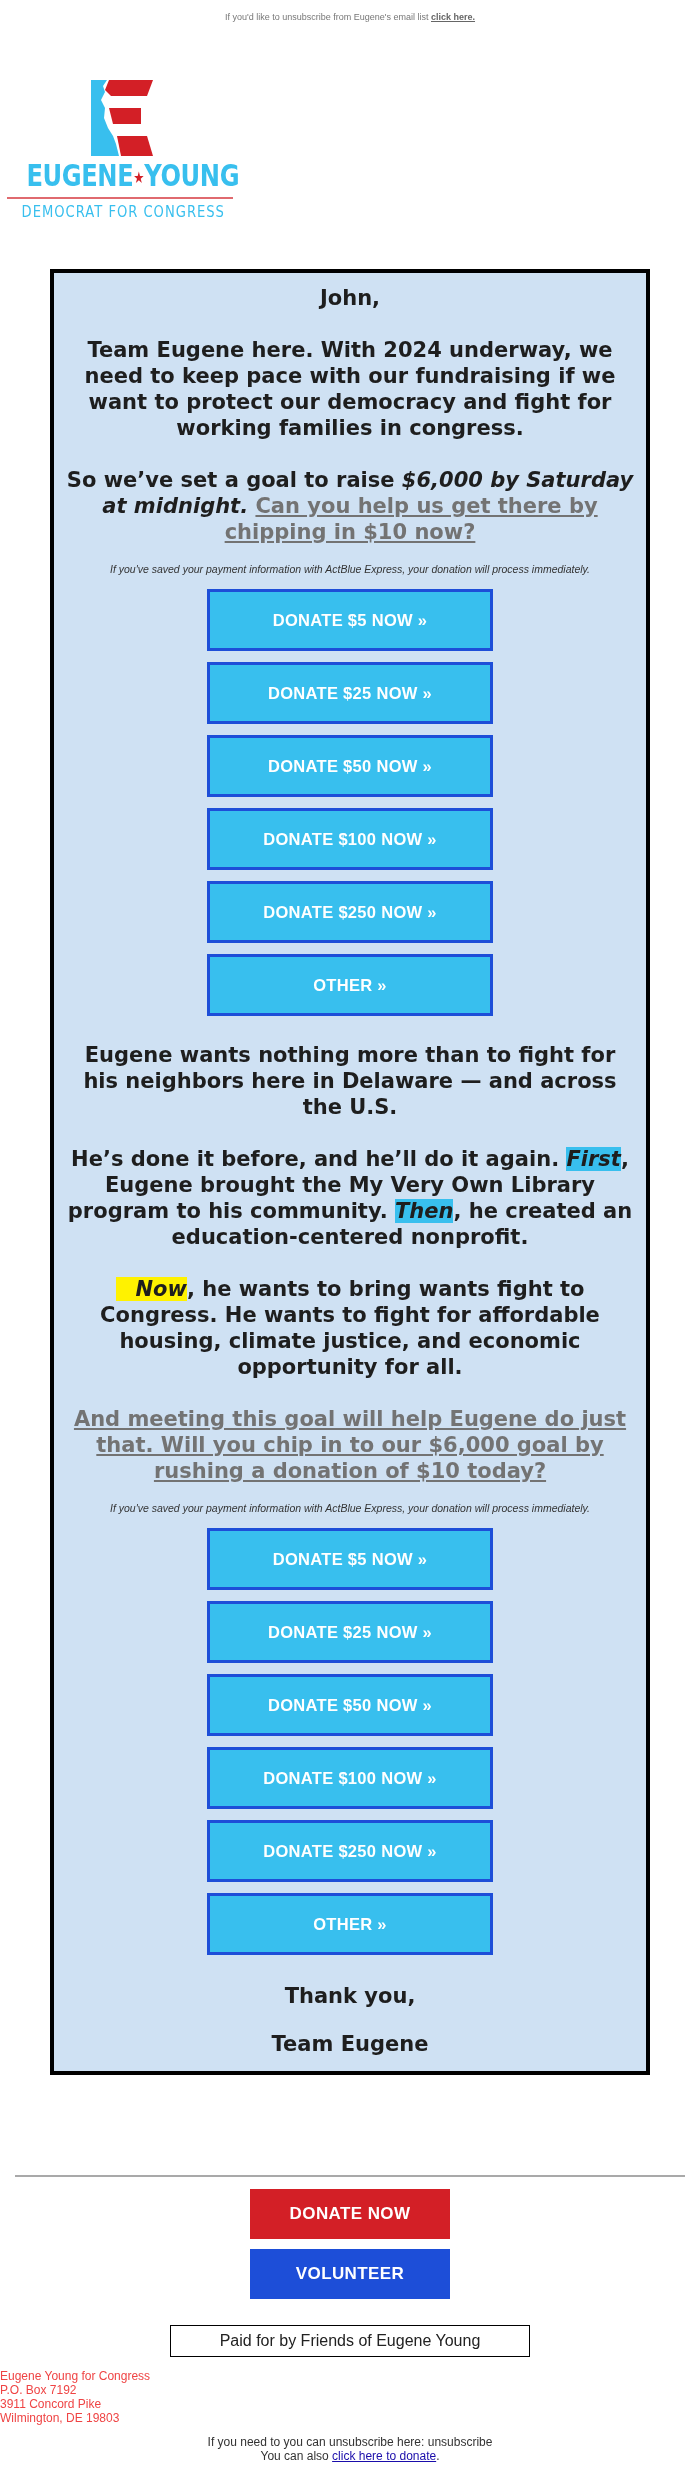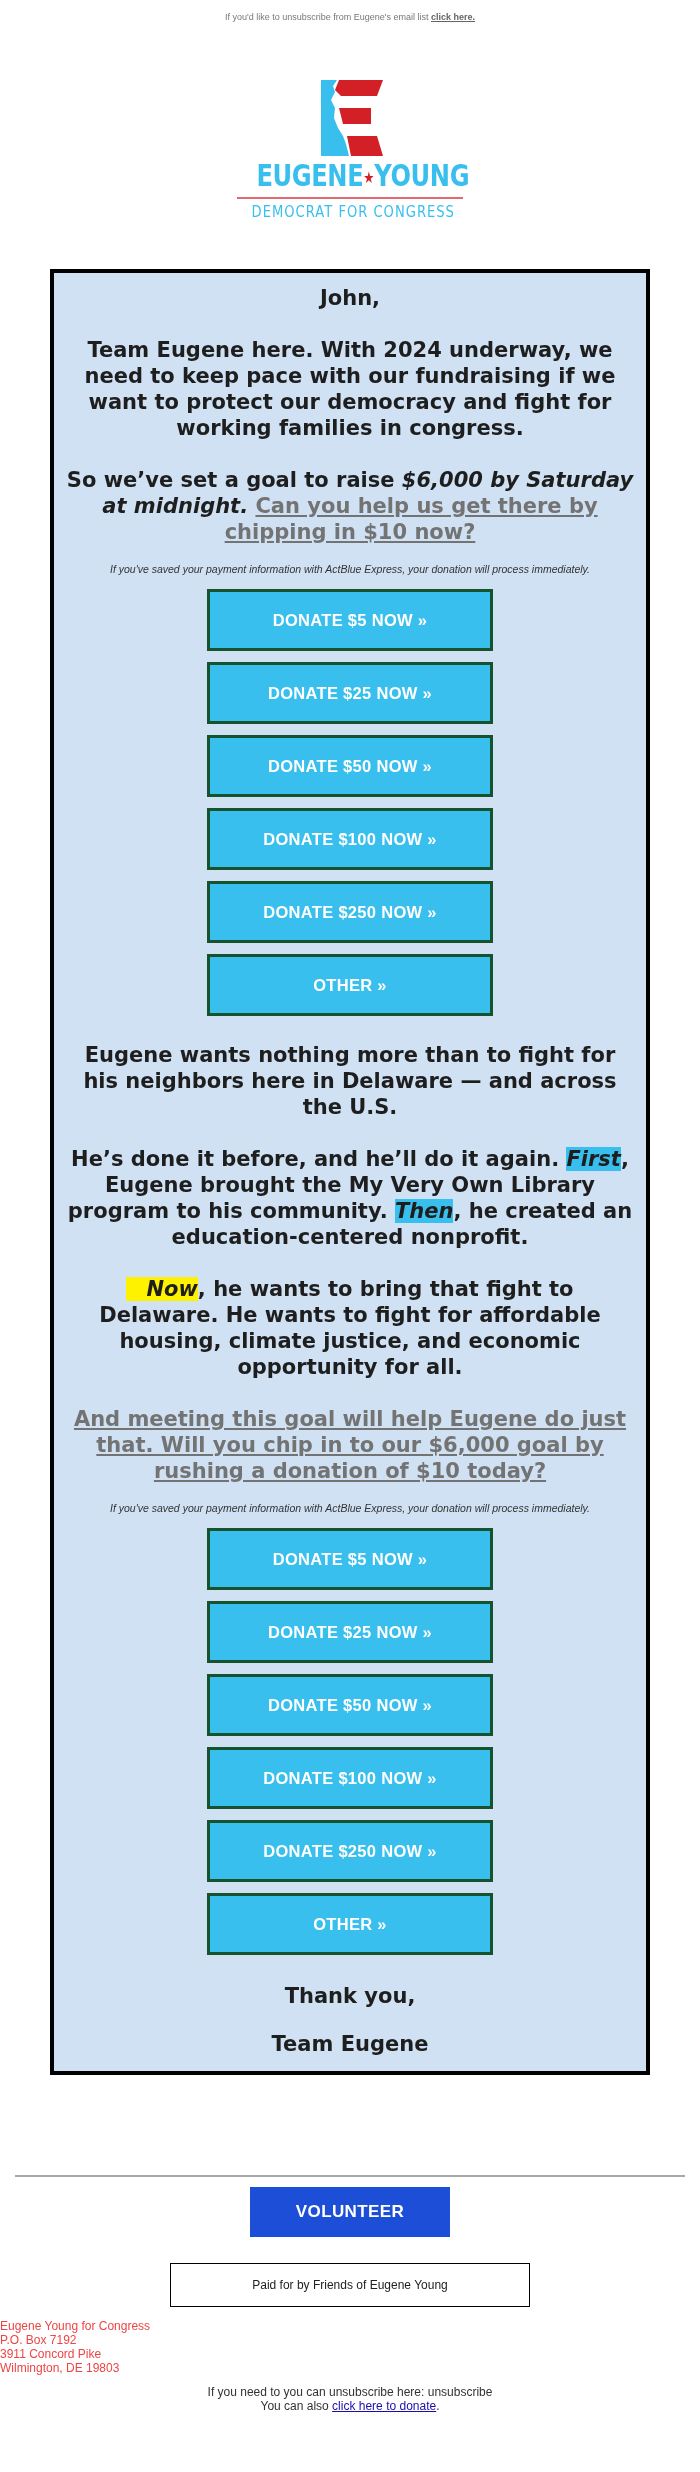--- a/index.html
+++ b/index.html
@@ -3,58 +3,58 @@
 <meta charset="utf-8">
 <style>
   * { box-sizing: border-box; margin: 0; padding: 0; }
   html, body { width: 700px; background: #ffffff; }
   body { font-family: "DejaVu Sans", sans-serif; color: #1e1e1e; }
 
   .preheader { height: 60px; text-align: center; padding-top: 12px;
     font-family: "Liberation Sans", sans-serif; font-size: 9px; color: #777; }
   .preheader a { color: #666; font-weight: bold; text-decoration: underline; }
 
-  .logo-wrap { height: 209px; display: flex; justify-content: center; align-items: flex-start; padding-top: 18px; }
+  .logo-wrap { height: 209px; display: flex; justify-content: flex-start; align-items: flex-start; padding-top: 18px; }
   .logo { width: 240px; text-align: center; }
   .logo svg { display: block; margin: 0 auto; }
   .logo-name { font-family: "DejaVu Sans", sans-serif; font-weight: bold; color: #38bfee;
     font-size: 31px; letter-spacing: -0.5px; line-height: 34px; transform: scaleX(0.78); white-space: nowrap; }
   .logo-name .star { color: #d31f26; font-size: 16px; vertical-align: middle; }
   .logo-rule { width: 226px; height: 2px; background: #e06a6f; margin: 2px auto 3px; }
   .logo-sub { font-family: "DejaVu Sans", sans-serif; color: #38bfee; font-size: 16px; letter-spacing: 1.2px;
     transform: scaleX(0.82); white-space: nowrap; line-height: 20px; }
 
   .main { margin: 0 auto; width: 600px; border: 4px solid #000; background: #cfe1f3;
     padding: 12px 10px 14px; }
   .p { text-align: center; font-weight: bold; font-size: 21px; line-height: 26px; color: #1e1e1e; }
   .p + .p, .gap { margin-top: 26px; }
   .link { color: #737373; text-decoration: underline; }
   .hl-blue { background: #38bfee; font-style: italic; }
   .hl-yellow { background: #fff200; font-style: italic; padding-left: 20px; }
   .note { text-align: center; font-family: "Liberation Sans", sans-serif; font-style: italic;
     font-size: 10.5px; color: #333; margin-top: 18px; }
 
   .btns { margin-top: 14px; display: flex; flex-direction: column; align-items: center; gap: 11px; }
-  .btn { width: 286px; height: 62px; border: 3px solid #14532d; background: #38bfee;
+  .btn { width: 286px; height: 62px; border: 3px solid #1d4ed8; background: #38bfee;
     color: #ffffff; font-family: "Liberation Sans", sans-serif; font-weight: bold; font-size: 16.5px;
     display: flex; align-items: center; justify-content: center; text-decoration: none;
     letter-spacing: 0.3px; }
 
   .signoff { text-align: center; font-weight: bold; font-size: 21px; line-height: 26px; }
 
   .footer { margin-top: 100px; }
   .hr { width: 670px; margin: 0 auto; height: 2px; background: #a9a9a9; }
   .fbtn { display: flex; align-items: center; justify-content: center; width: 200px; height: 50px;
     margin: 0 auto; color: #fff; font-family: "Liberation Sans", sans-serif; font-weight: bold;
     font-size: 17px; letter-spacing: 0.4px; text-decoration: none; }
   .fbtn.red { background: #d31f26; margin-top: 12px; }
   .fbtn.blue { background: #1d4ed8; margin-top: 10px; }
-  .paid { width: 360px; margin: 26px auto 12px; border: 1.5px solid #000; height: 44px;
+  .paid { width: 360px; margin: 26px auto 12px; border: 1.5px solid #000; height: 32px;
     display: flex; align-items: center; justify-content: center;
-    font-family: "Liberation Sans", sans-serif; font-size: 12px; color: #222; }
+    font-family: "Liberation Sans", sans-serif; font-size: 16px; color: #222; }
   .addr { font-family: "Liberation Sans", sans-serif; font-size: 12px;
     color: #ef4444; line-height: 14px; margin-top: 10px; }
   .unsub { text-align: center; font-family: "Liberation Sans", sans-serif; font-size: 12px;
     color: #333; line-height: 14px; margin-top: 10px; padding-bottom: 20px; }
   .unsub a { color: #1a0dab; text-decoration: underline; }
 </style>
 </head>
 <body>
 
 <div class="preheader">
@@ -93,21 +93,21 @@
     <a href="#" class="btn">DONATE $100 NOW »</a>
     <a href="#" class="btn">DONATE $250 NOW »</a>
     <a href="#" class="btn">OTHER »</a>
   </div>
 
   <p class="p gap" style="">Eugene wants nothing more than to fight for his neighbors here in Delaware — and across the U.S.</p>
   <p class="p">
     <span>He’s done it before, and he’ll do it again. </span><span class="hl-blue">First</span><span>, Eugene brought the My Very Own Library program to his community. </span><span class="hl-blue">Then</span><span>, he created an education-centered nonprofit.</span>
   </p>
   <p class="p">
-    <span class="hl-yellow">Now</span><span>, he wants to bring that fight to Delaware. He wants to fight for affordable housing, climate justice, and economic opportunity for all.</span>
+    <span class="hl-yellow">Now</span><span>, he wants to bring wants fight to Congress. He wants to fight for affordable housing, climate justice, and economic opportunity for all.</span>
   </p>
   <p class="p">
     <a href="#" class="link">And meeting this goal will help Eugene do just that. Will you chip in to our $6,000 goal by rushing a donation of $10 today?</a>
   </p>
   <p class="note">If you've saved your payment information with ActBlue Express, your donation will process immediately.</p>
 
   <div class="btns">
     <a href="#" class="btn">DONATE $5 NOW »</a>
     <a href="#" class="btn">DONATE $25 NOW »</a>
     <a href="#" class="btn">DONATE $50 NOW »</a>
@@ -115,20 +115,21 @@
     <a href="#" class="btn">DONATE $250 NOW »</a>
     <a href="#" class="btn">OTHER »</a>
   </div>
 
   <p class="signoff" style="margin-top:28px">Thank you,</p>
   <p class="signoff" style="margin-top:22px">Team Eugene</p>
 </div>
 
 <div class="footer">
   <div class="hr"></div>
+  <a href="#" class="fbtn red">DONATE NOW</a>
   <a href="#" class="fbtn blue">VOLUNTEER</a>
   <div class="paid">Paid for by Friends of Eugene Young</div>
   <div class="addr">
     <div>Eugene Young for Congress</div>
     <div>P.O. Box 7192</div>
     <div>3911 Concord Pike</div>
     <div>Wilmington, DE 19803</div>
   </div>
   <div class="unsub">
     <div>If you need to you can unsubscribe here: unsubscribe</div>

